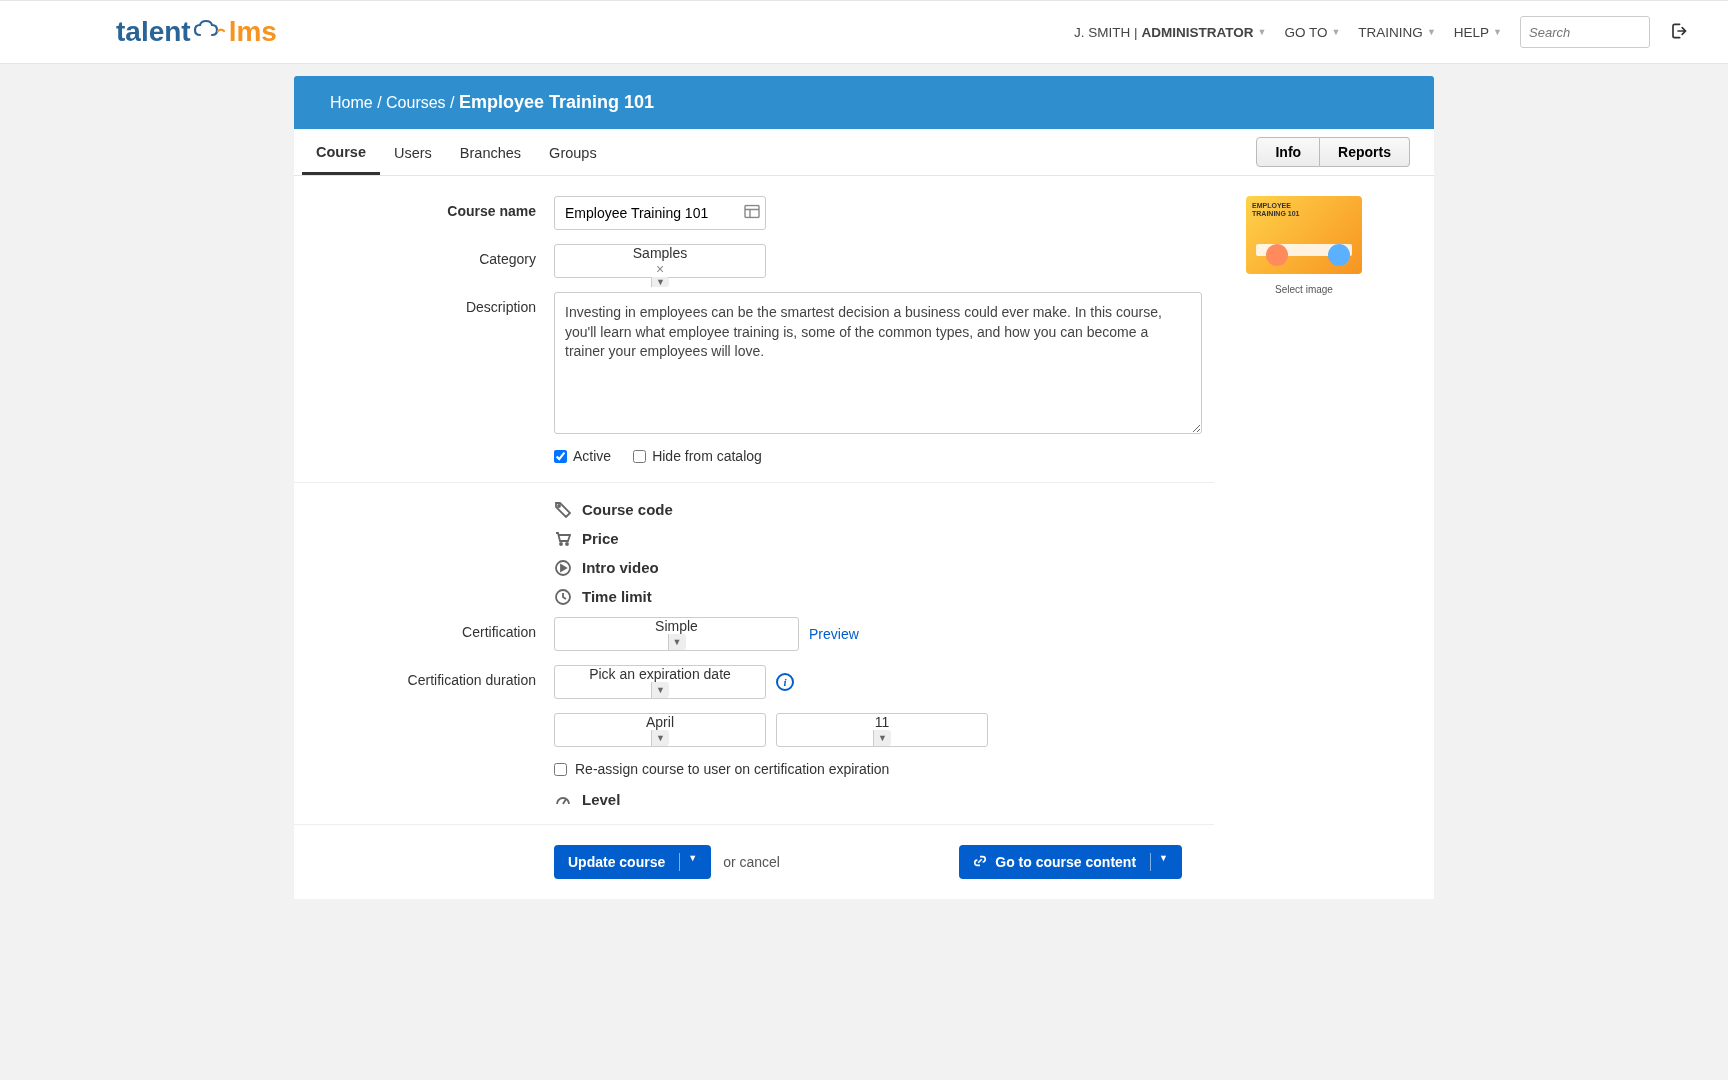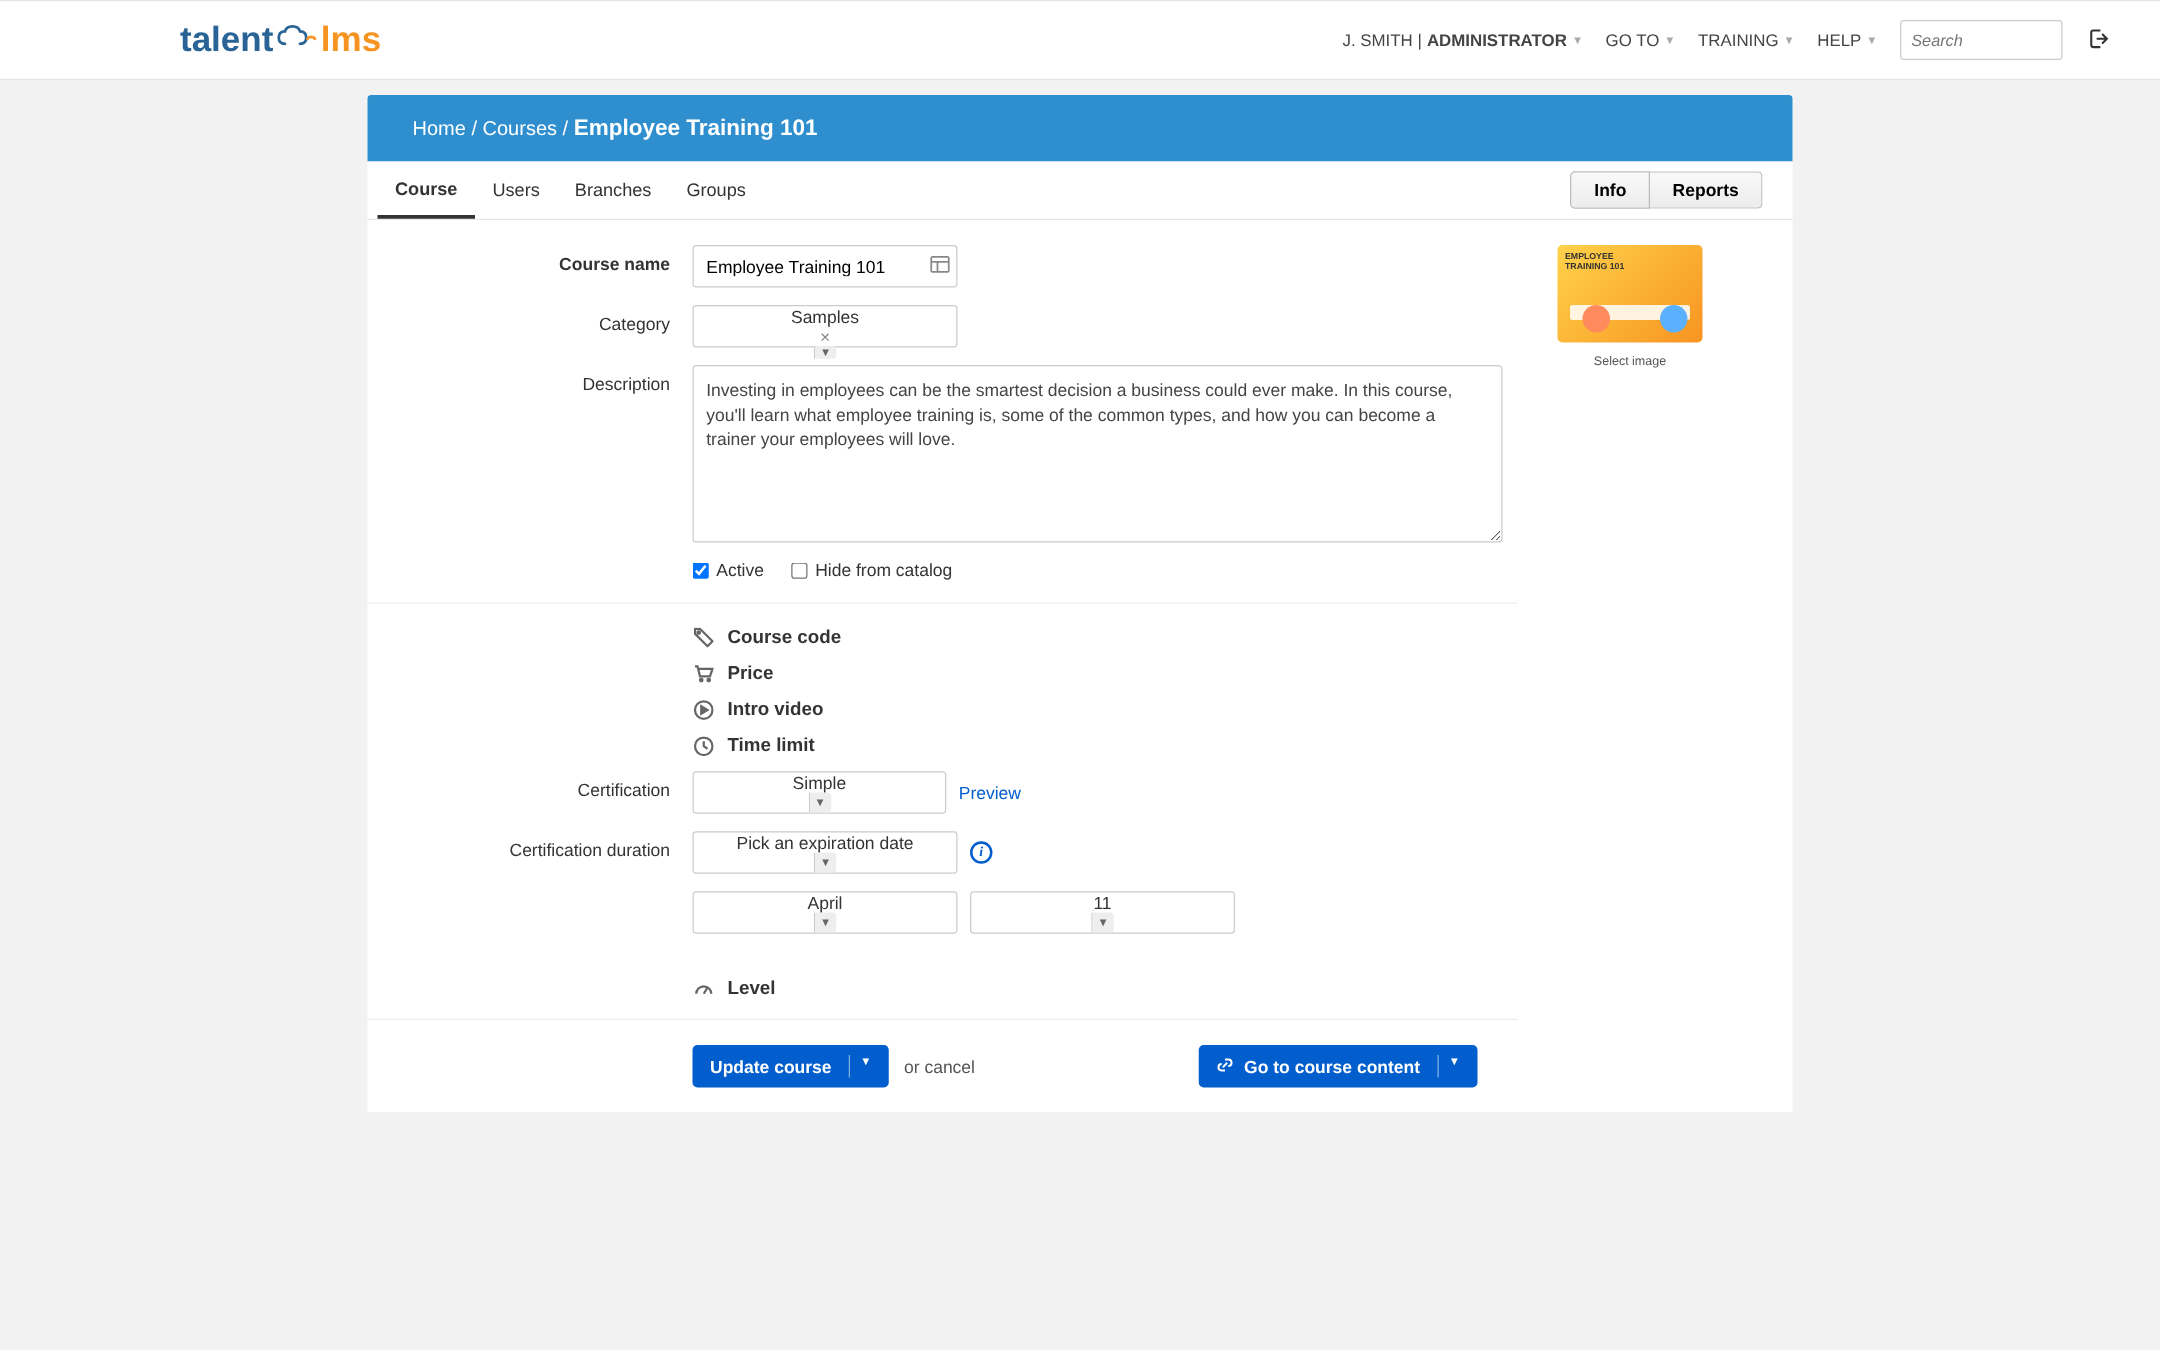--- a/index.html
+++ b/index.html
@@ -1,18 +1,18 @@
 <!DOCTYPE html>
 <html><head>
 <meta charset="utf-8">
 <style>
 * { box-sizing: border-box; margin: 0; padding: 0; }
 body { font-family: -apple-system, "Segoe UI", Helvetica, Arial, sans-serif; background: #f2f2f2; color: #333; font-size: 14px; }
 .topbar { background: #fff; border-top: 1px solid #e5e5e5; border-bottom: 1px solid #e5e5e5; height: 64px; display: flex; align-items: center; padding: 0 40px; }
-.logo { display: flex; align-items: flex-end; margin-left: 104px; font-size: 28px; font-weight: 700; color: #14477d; }
+.logo { display: flex; align-items: flex-end; margin-left: 76px; font-size: 28px; font-weight: 700; color: #14477d; }
 .logo .talent { color: #2a6496; }
 .logo .cloud { color: #2a6496; margin: 0 2px; }
 .logo .lms { color: #f79421; }
 .topnav { margin-left: auto; display: flex; align-items: center; gap: 18px; }
 .topnav-item { color: #444; font-size: 13.5px; font-weight: 500; display: flex; align-items: center; gap: 4px; cursor: pointer; }
 .topnav-item .strong { font-weight: 700; }
 .caret { font-size: 9px; color: #aaa; }
 .search-box { width: 130px; height: 32px; border: 1px solid #ccc; border-radius: 3px; padding: 0 8px; font-size: 13px; font-style: italic; color: #888; }
 .logout-icon svg { width: 20px; height: 20px; stroke: #333; }
 
@@ -217,21 +217,21 @@
                 <path d="M8 4 L8 8 L11 10"></path>
               </svg>
             </span>
           <span>Time limit</span>
         </div>
       </div>
 
       <div class="form-row" style="margin-top:6px">
         <div class="form-label">Certification</div>
         <div class="form-control-wrap">
-          <div class="select-box" style="width:203px">
+          <div class="select-box" style="width:245px">
             <span class="val">Simple</span>
             <span class="dd">▼</span>
           </div>
           <span class="link">Preview</span>
         </div>
       </div>
 
       <div class="form-row">
         <div class="form-label">Certification duration</div>
         <div class="form-control-wrap">
@@ -252,20 +252,26 @@
           </div>
           <div class="select-box" style="width:212px">
             <span class="val">11</span>
             <span class="dd">▼</span>
           </div>
         </div>
       </div>
 
       <div class="form-row">
         <div class="form-label"></div>
+        <div class="form-control-wrap">
+          <label style="display:flex;align-items:center;gap:8px">
+            <input type="checkbox" style="">
+            <span>Re-assign course to user on certification expiration</span>
+          </label>
+        </div>
       </div>
 
       <div class="option-list" style="margin-top:4px">
         <div class="option-item">
           <span class="oicon">
               <svg viewBox="0 0 16 16">
                 <path d="M2 12 A6 6 0 0 1 14 12"></path>
                 <path d="M8 12 L11 7"></path>
               </svg>
             </span>

